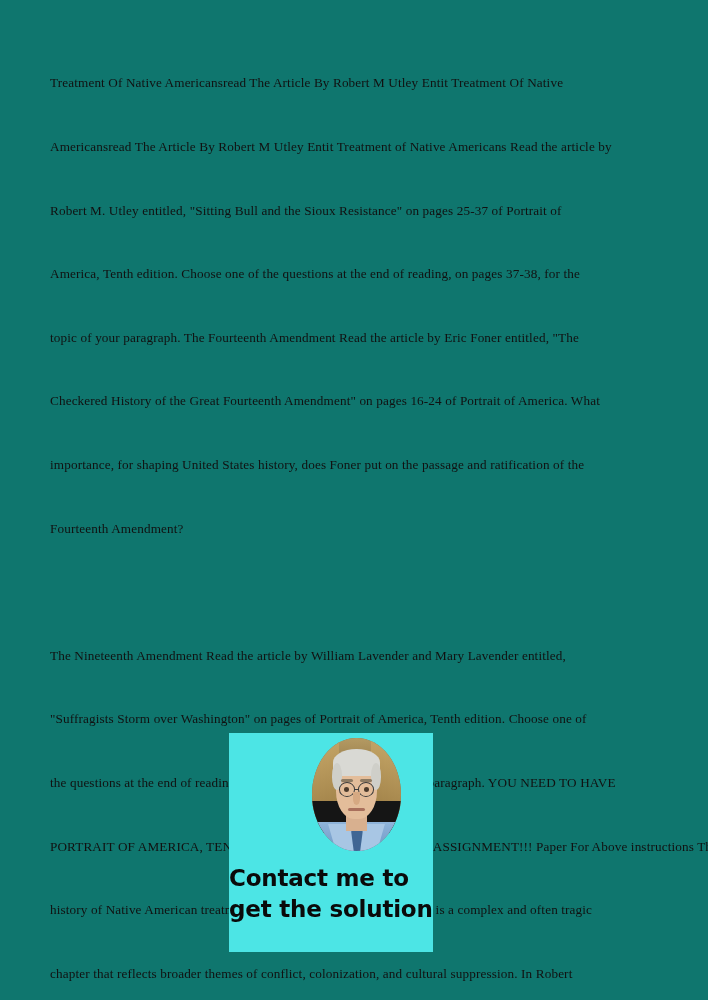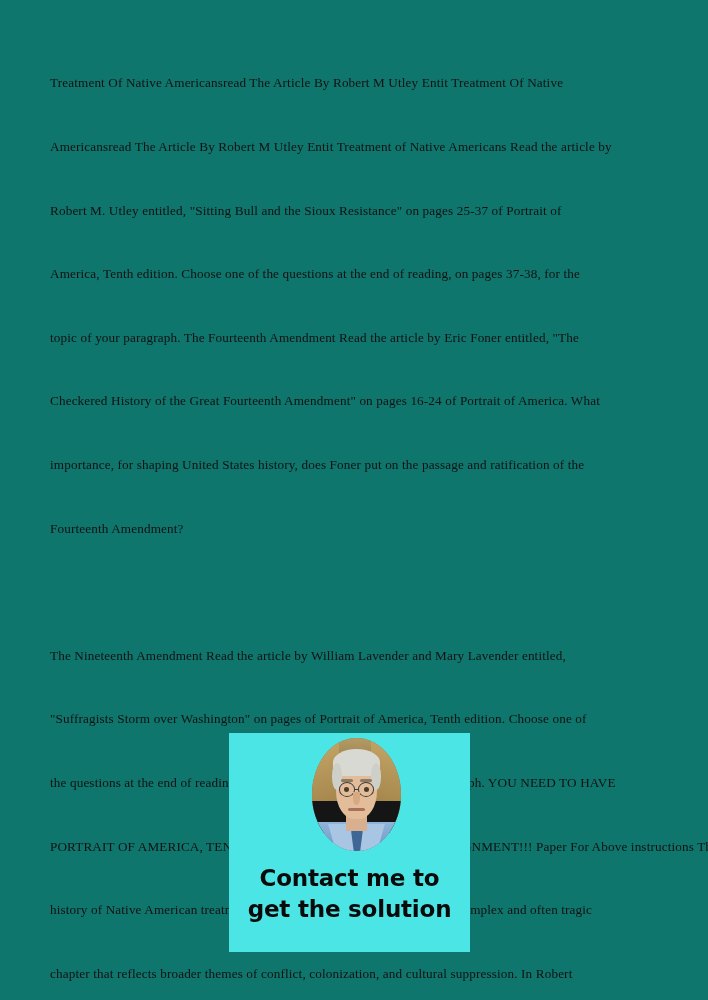--- a/index.html
+++ b/index.html
@@ -43,25 +43,25 @@
     word-break: normal;
   }
   .para + .para { margin-top: 21.2px; }
   .ln { display: block; white-space: pre; }
 
   
   #contact-overlay {
     position: absolute;
     left: 229px;
     top: 733px;
-    width: 241px;
+    width: 204px;
     height: 219px;
     background: #4ce5e5;
     overflow: hidden;
-    text-align: center;
+    text-align: left;
     z-index: 50;
   }
 
   #contact-photo {
     position: absolute;
     left: 83px;
     top: 5px;
     width: 89px;
     height: 113px;
     border-radius: 50%;

